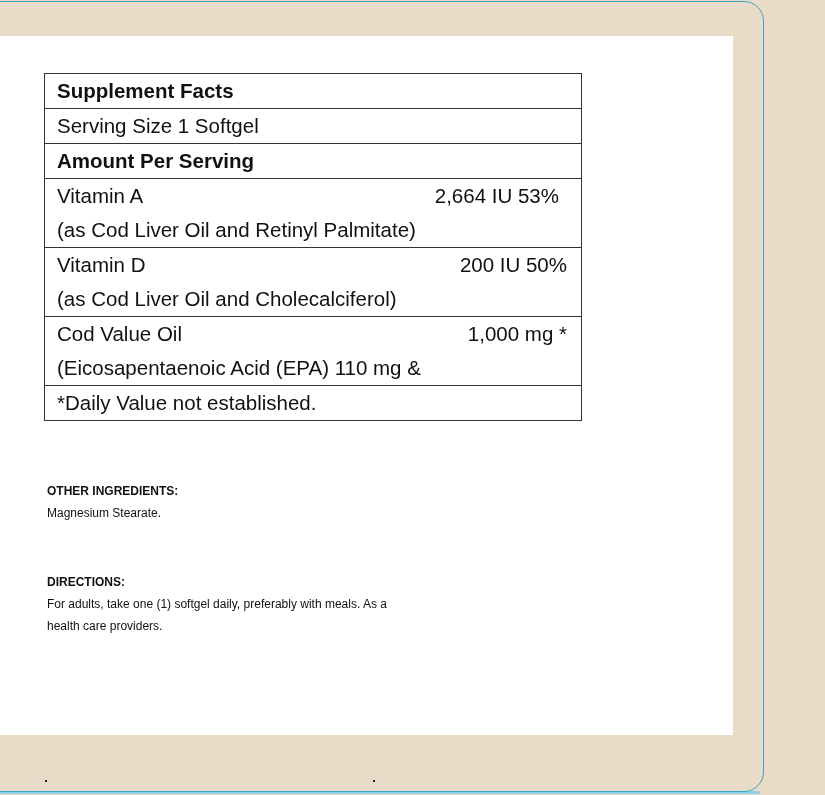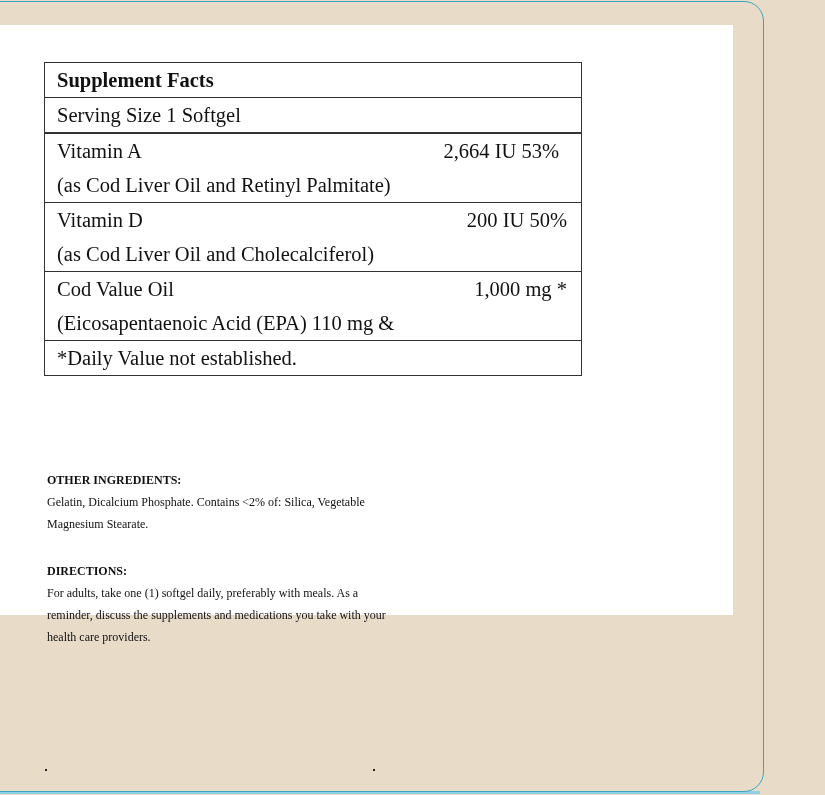--- a/index.html
+++ b/index.html
@@ -18,25 +18,24 @@
       border-radius: 0 20px 20px 0;
       box-sizing: border-box;
       z-index: 3;
       pointer-events: none;
     }
     .bottom-line {
       position: absolute; left: 0; top: 791px; width: 760px; height: 3px;
       background: #8fd0e6; z-index: 2;
     }
     .panel {
-      position: absolute; left: 0; top: 25px;
-      width: 733px; height: 590px;
+      position: absolute; left: 0; top: 36px;
+      width: 733px; height: 699px;
       background: #ffffff;
       z-index: 1;
-      font-family: Liberation Serif, serif;
     }
     .facts {
       position: absolute; left: 44px; top: 37px;
       width: 538px;
       border: 1.5px solid #333;
       box-sizing: border-box;
       font-size: 20.5px;
       line-height: 34px;
     }
     .facts .row {
@@ -68,20 +67,21 @@
 <div class="panel">
 
   <div class="facts">
     <div class="row bold">
       <span>Supplement Facts</span>
     </div>
     <div class="row">
       <span>Serving Size 1 Softgel</span>
     </div>
     <div class="row bold">
+      <span>Amount Per Serving</span>
     </div>
 
     <div class="block">
       <div class="line">
         <span>Vitamin A</span>
         <span class="amount" style="padding-right:10px">2,664 IU 53%</span>
       </div>
       <div class="line">
         <span>(as Cod Liver Oil and Retinyl Palmitate)</span>
       </div>
@@ -107,26 +107,24 @@
       </div>
     </div>
 
     <div class="row">
       <span>*Daily Value not established.</span>
     </div>
   </div>
 
   <div class="section" style="top:444px">
     <div class="heading">OTHER INGREDIENTS:</div>
-    <div>Gelatin, Dicalcium Phosphate. Contains &lt;2% of: Silica, Vegetable</div>
     <div>Magnesium Stearate.</div>
   </div>
 
   <div class="section" style="top:535px">
     <div class="heading">DIRECTIONS:</div>
     <div>For adults, take one (1) softgel daily, preferably with meals. As a</div>
-    <div>reminder, discuss the supplements and medications you take with your</div>
     <div>health care providers.</div>
   </div>
 
   <div class="mark" style="left:45px; top:744px"></div>
   <div class="mark" style="left:373px; top:744px"></div>
 </div>
 
 </body></html>

